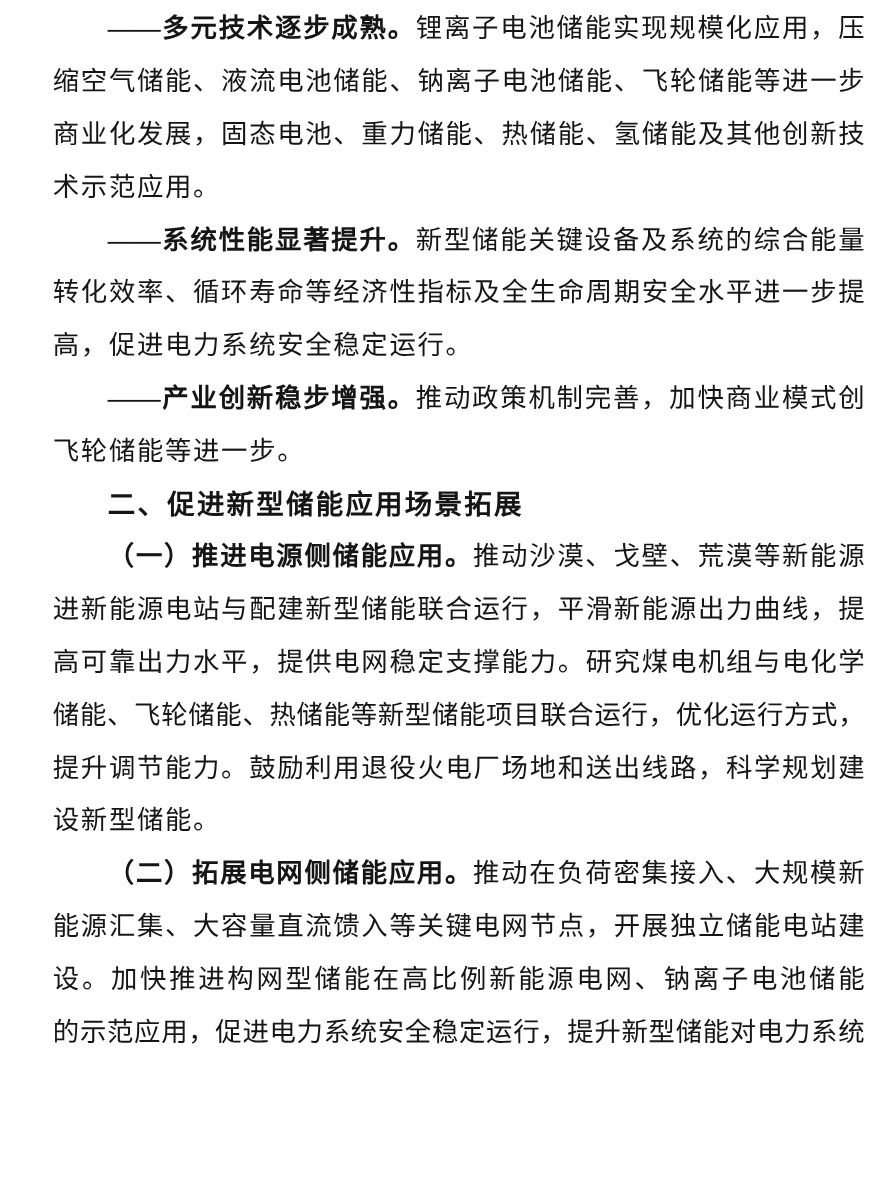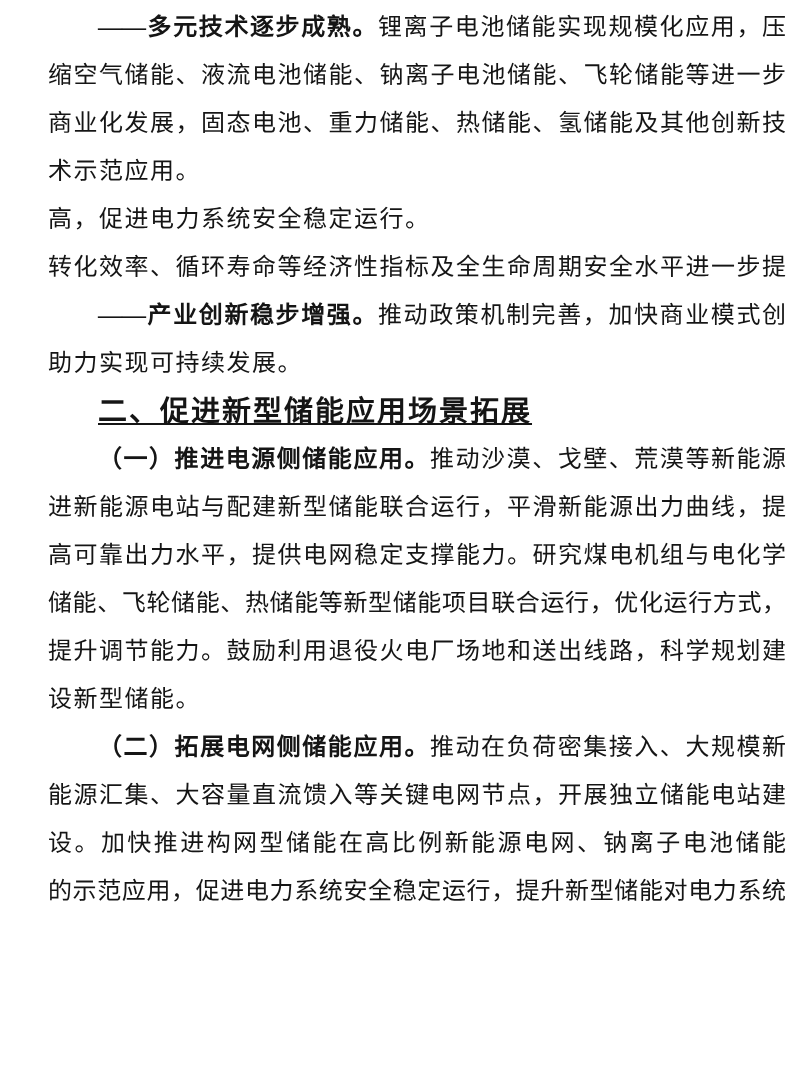--- a/index.html
+++ b/index.html
@@ -31,38 +31,38 @@
   .line.left {
     text-align: right;
     text-align-last: left;
     letter-spacing: 1.5px;
   }
   .line.indent { text-indent: 50px; }
   .emph { font-weight: bold; }
   .heading-span {
     font-weight: bold;
     font-family: "Liberation Sans", "DejaVu Sans", sans-serif;
-    font-size: 29px;
+    font-size: 25px;
     letter-spacing: 2px;
-    text-decoration: underline;
   }
 </style>
 </head>
 <body>
 
 <div class="page">
   <div class="content">
       <div class="line justify indent"><span class="emph">——多元技术逐步成熟。</span><span>锂离子电池储能实现规模化应用，压</span></div>
       <div class="line justify"><span>缩空气储能、液流电池储能、钠离子电池储能、飞轮储能等进一步</span></div>
       <div class="line justify"><span>商业化发展，固态电池、重力储能、热储能、氢储能及其他创新技</span></div>
       <div class="line left"><span>术示范应用。</span></div>
+      <div class="line justify indent"><span class="emph">——系统性能显著提升。</span><span>新型储能关键设备及系统的综合能量</span></div>
+      <div class="line justify"><span>转化效率、循环寿命等经济性指标及全生命周期安全水平进一步提</span></div>
       <div class="line left"><span>高，促进电力系统安全稳定运行。</span></div>
-      <div class="line justify"><span>转化效率、循环寿命等经济性指标及全生命周期安全水平进一步提</span></div>
       <div class="line justify indent"><span class="emph">——产业创新稳步增强。</span><span>推动政策机制完善，加快商业模式创</span></div>
-      <div class="line left"><span>助力实现可持续发展。</span></div>
+      <div class="line left"><span>飞轮储能等进一步。</span></div>
       <div class="line left indent"><span class="heading-span">二、促进新型储能应用场景拓展</span></div>
       <div class="line justify indent"><span class="emph">（一）推进电源侧储能应用。</span><span>推动沙漠、戈壁、荒漠等新能源</span></div>
       <div class="line justify"><span>进新能源电站与配建新型储能联合运行，平滑新能源出力曲线，提</span></div>
       <div class="line justify"><span>高可靠出力水平，提供电网稳定支撑能力。研究煤电机组与电化学</span></div>
       <div class="line justify"><span>储能、飞轮储能、热储能等新型储能项目联合运行，优化运行方式，</span></div>
       <div class="line justify"><span>提升调节能力。鼓励利用退役火电厂场地和送出线路，科学规划建</span></div>
       <div class="line left"><span>设新型储能。</span></div>
       <div class="line justify indent"><span class="emph">（二）拓展电网侧储能应用。</span><span>推动在负荷密集接入、大规模新</span></div>
       <div class="line justify"><span>能源汇集、大容量直流馈入等关键电网节点，开展独立储能电站建</span></div>
       <div class="line justify"><span>设。加快推进构网型储能在高比例新能源电网、钠离子电池储能</span></div>

